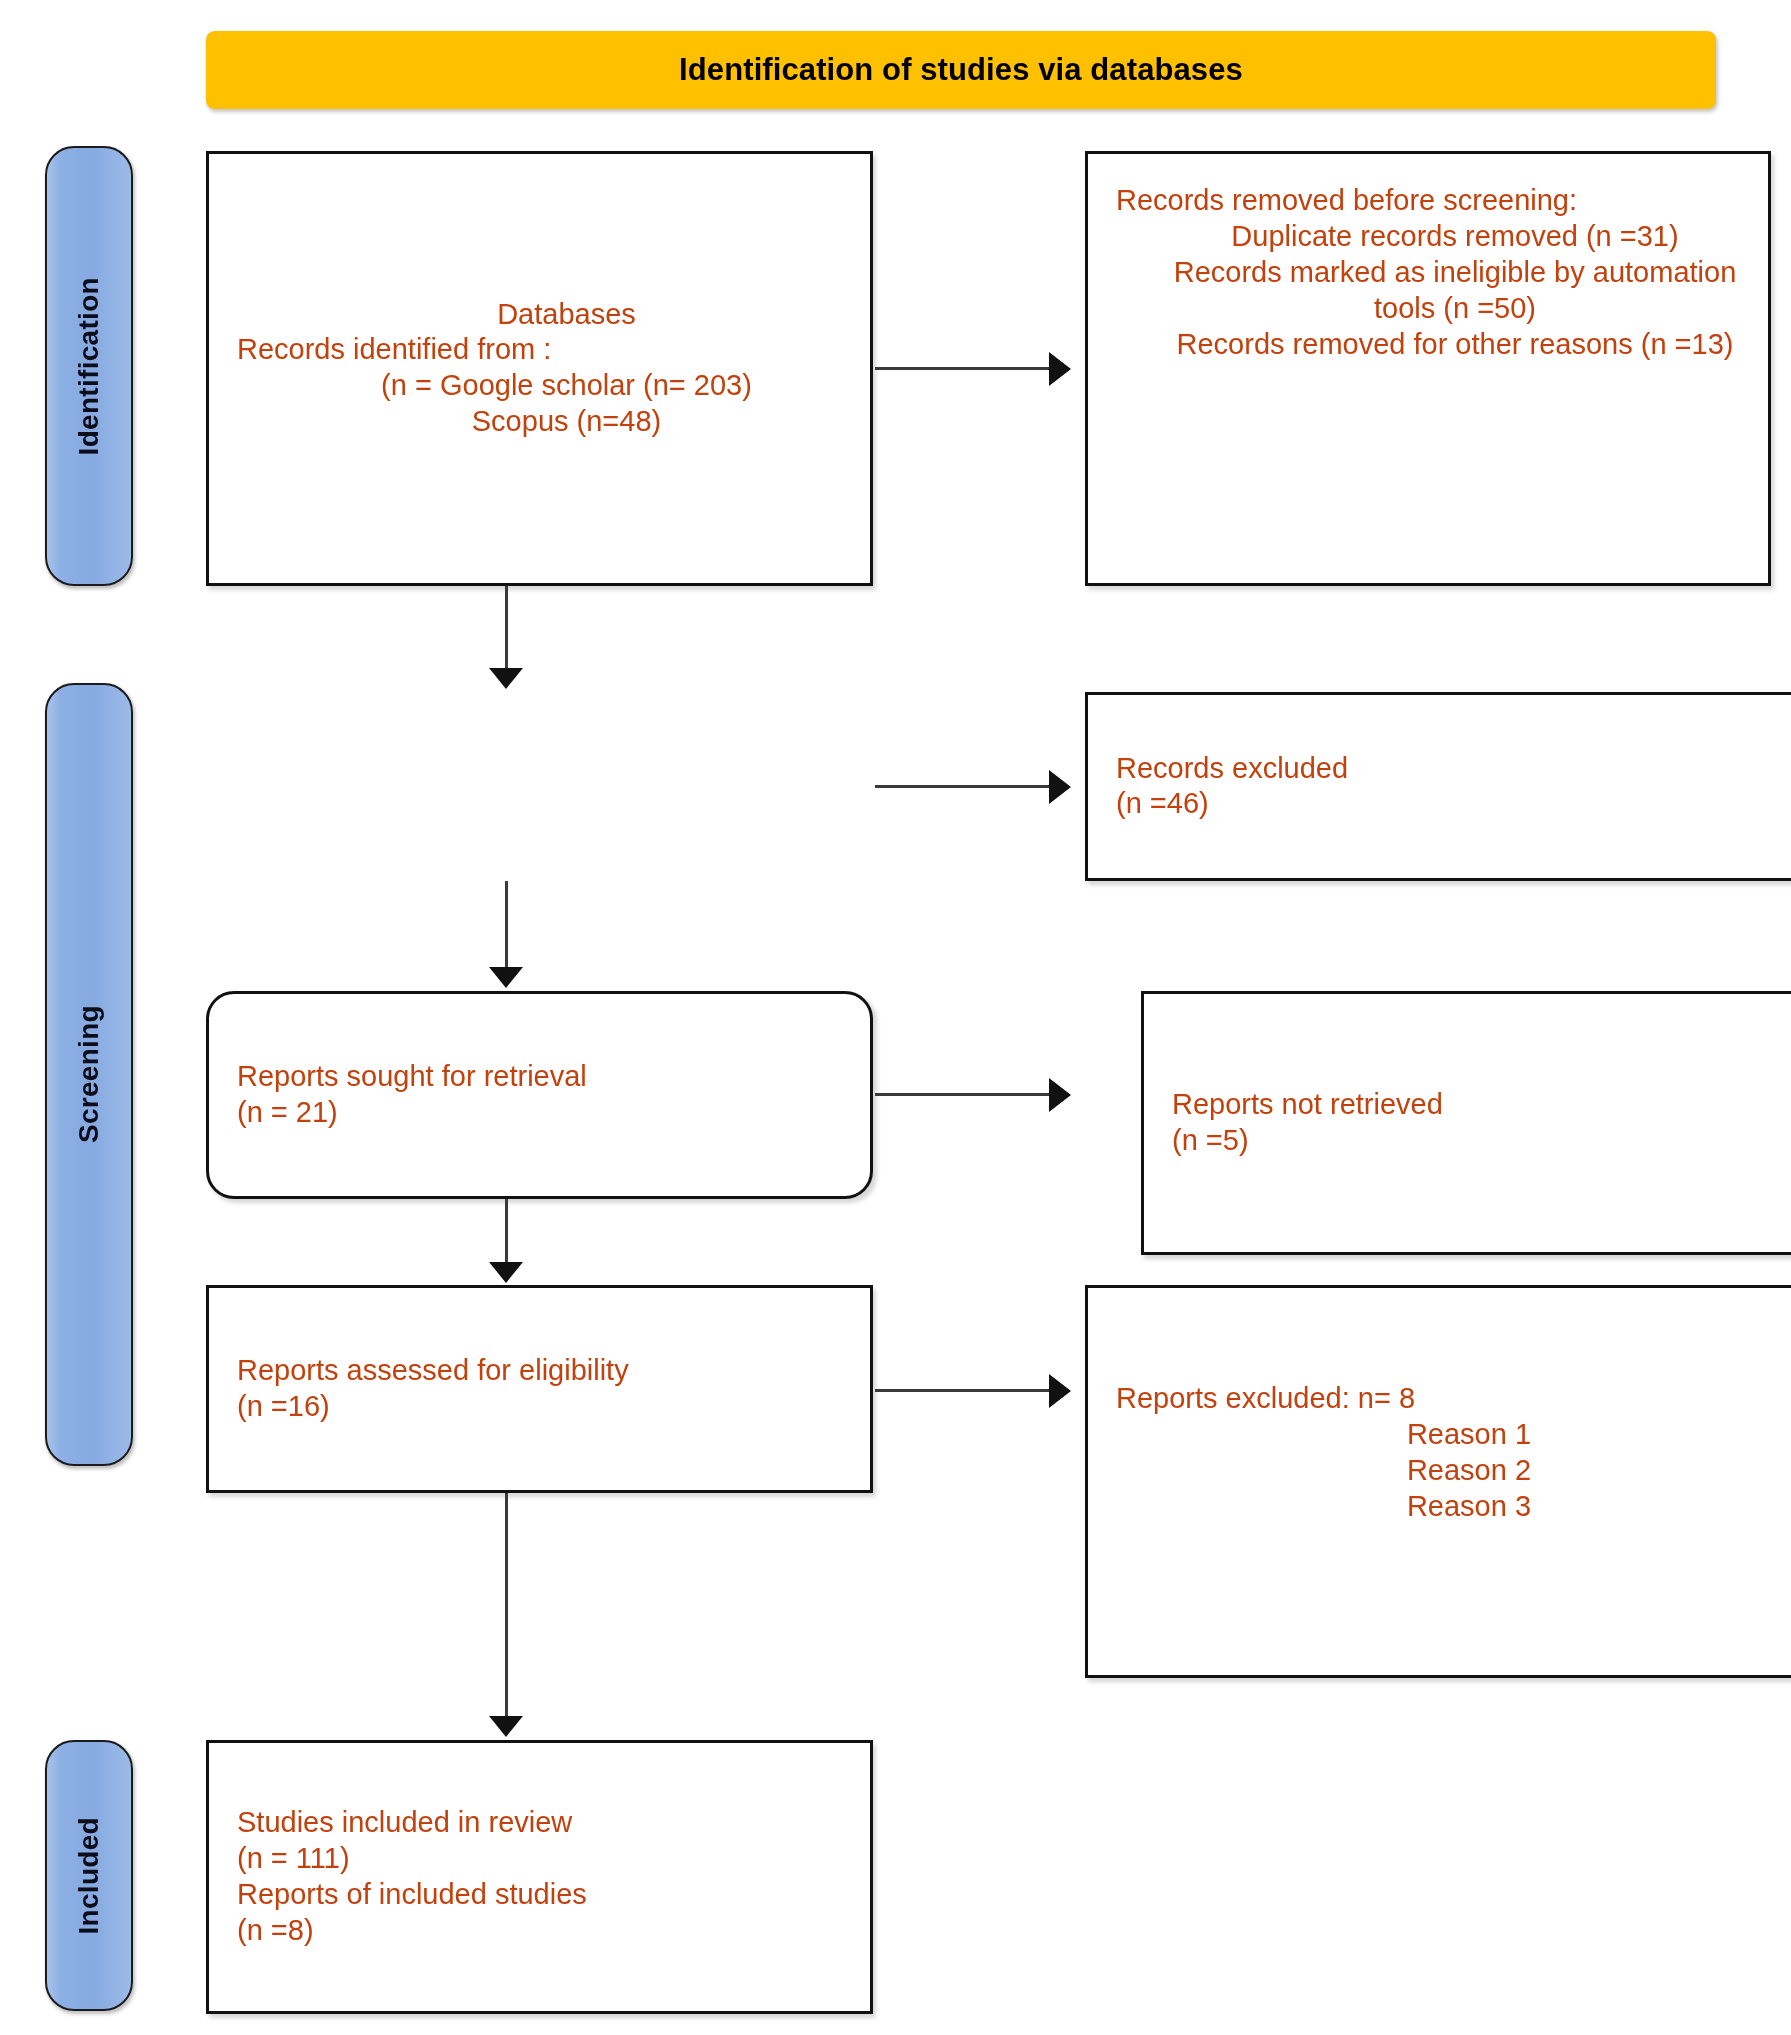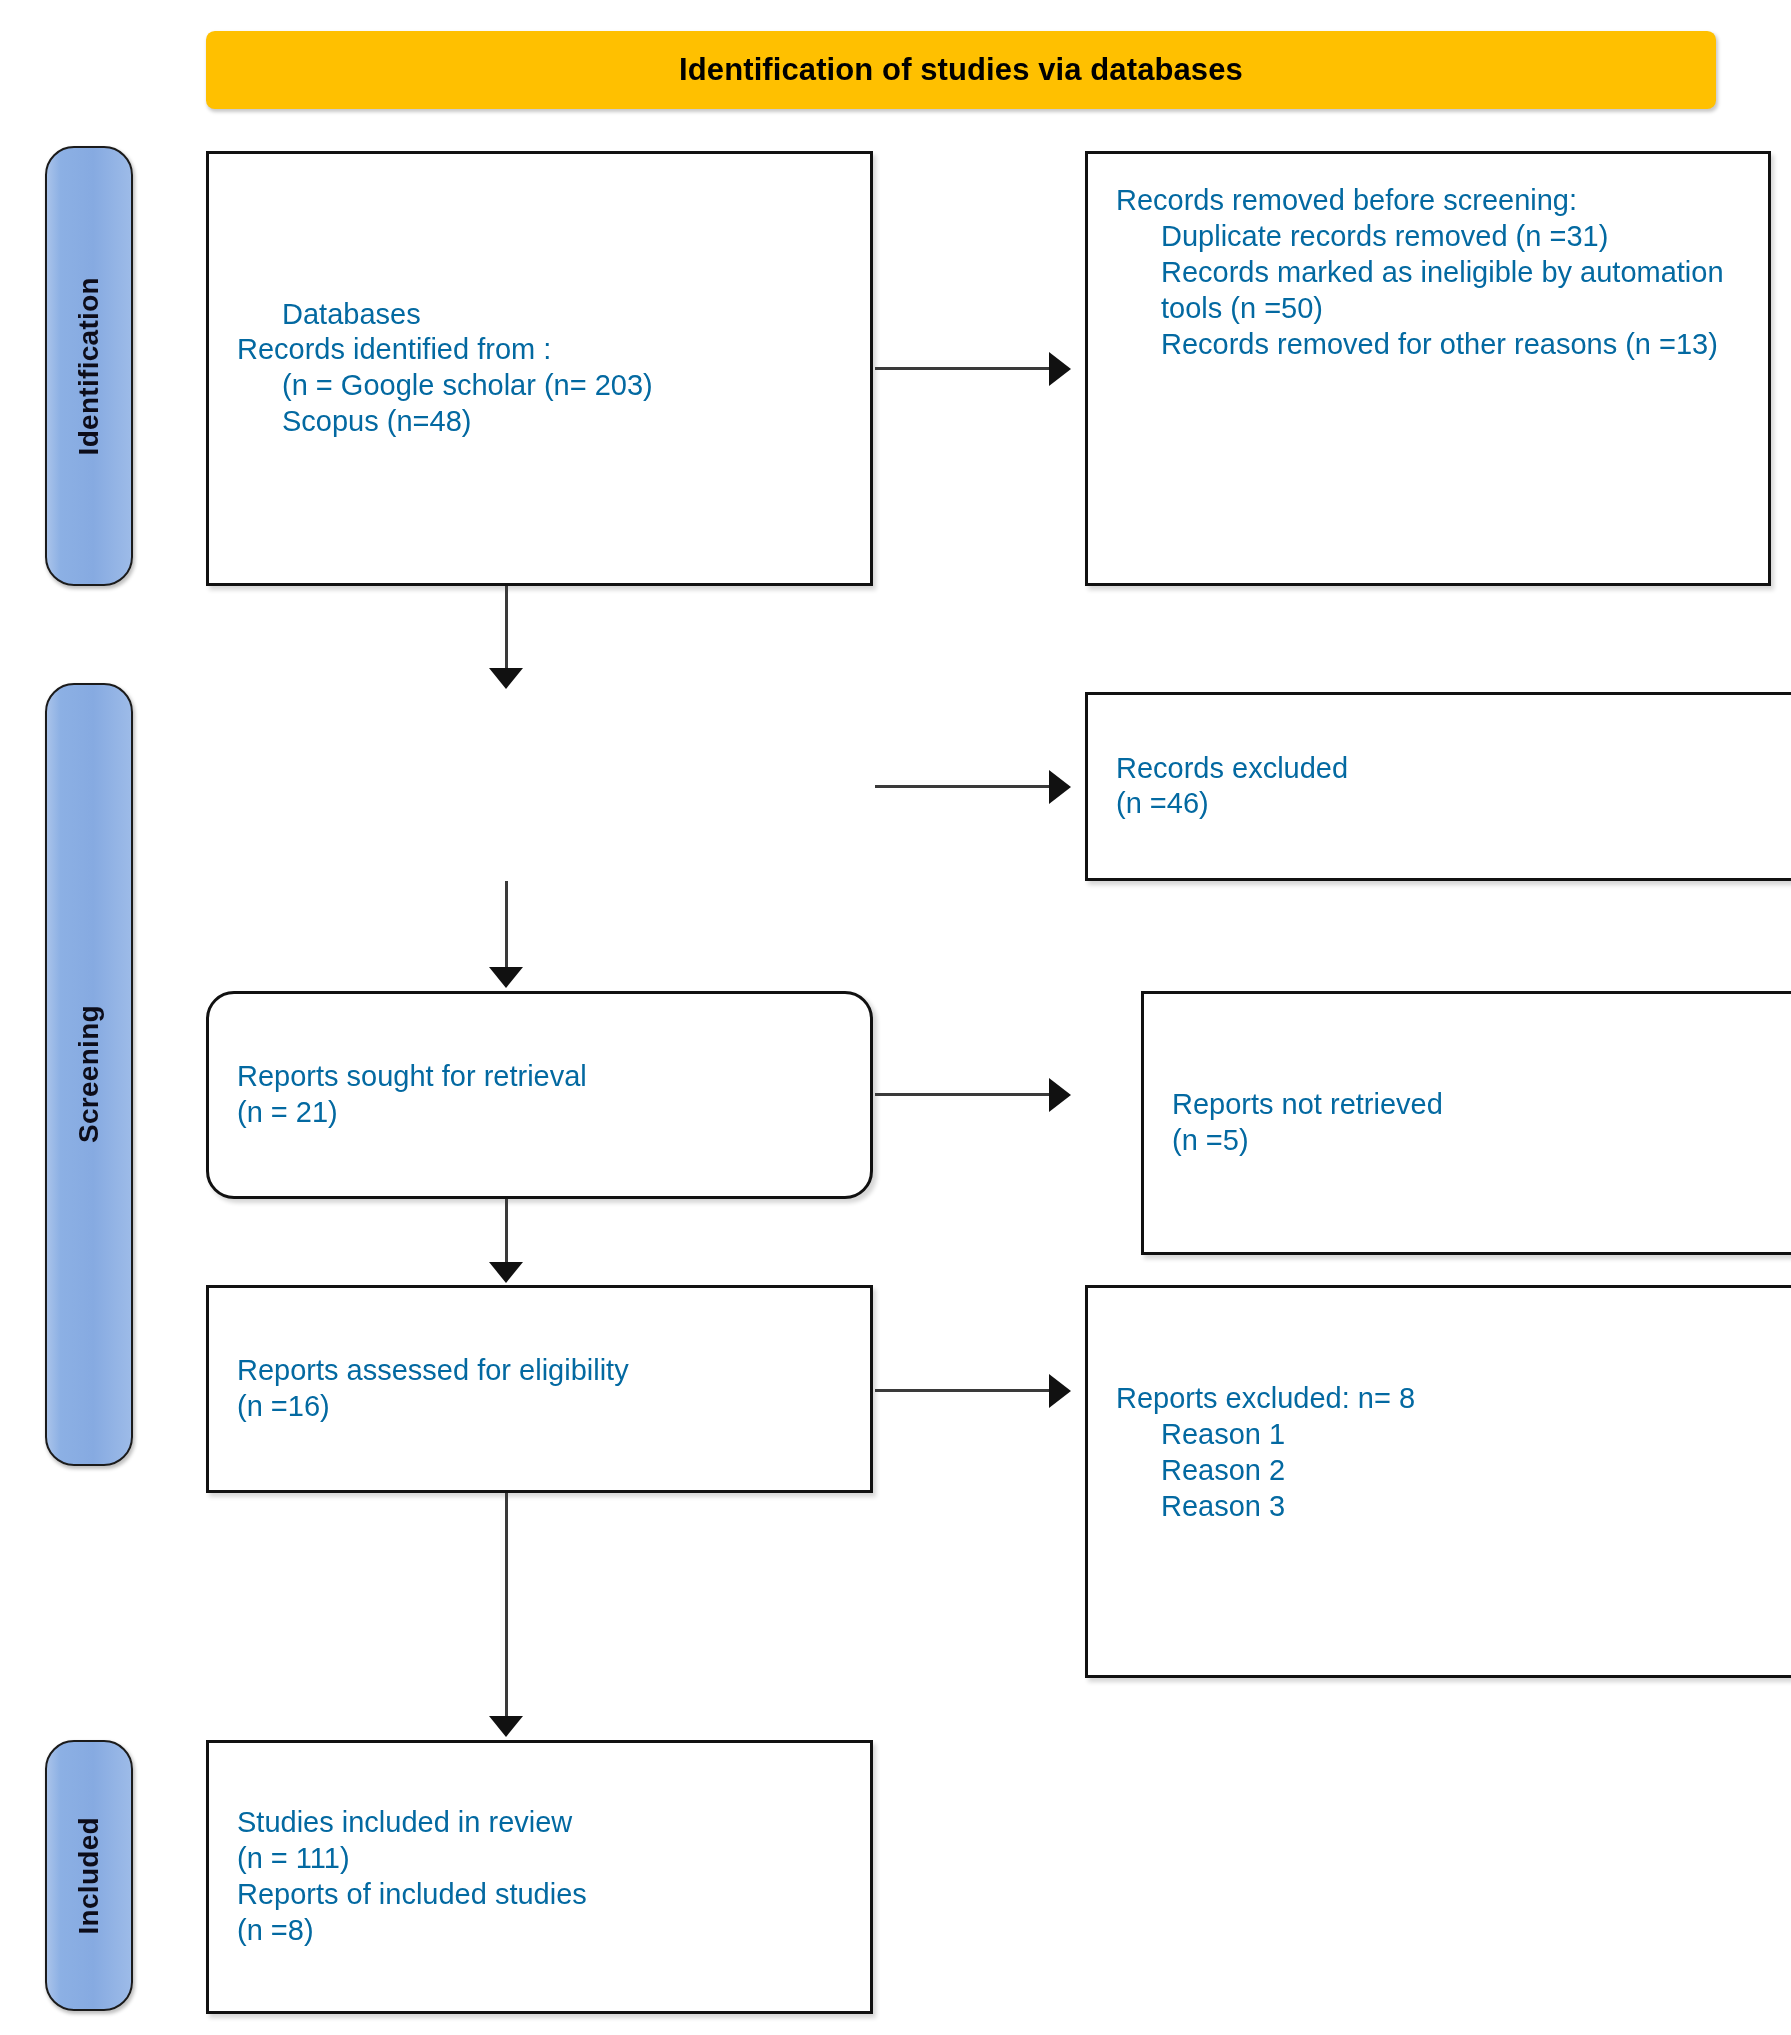--- a/index.html
+++ b/index.html
@@ -86,24 +86,24 @@
     top: 50%;
     transform: translateY(-50%);
   }
   .box-inner.topalign {
     top: 29px;
     transform: none;
   }
   .line {
     font-size: 29px;
     line-height: 1.24;
-    color: #0369a1;
+    color: #c2410c;
     white-space: pre-wrap;
   }
-  .line.indent { padding-left: 45px; }
+  .line.indent { padding-left: 45px; text-align: center; }
 
   
   #box-identified       { left: 206px;  top: 151px;  width: 667px; height: 435px; }
   #box-screened         { left: 206px;  top: 692px; width: 667px; height: 189px; }
   #box-sought           { left: 206px;  top: 991px; width: 667px; height: 208px; border-radius: 28px; }
   #box-assessed         { left: 206px;  top: 1285px; width: 667px; height: 208px; }
   #box-included         { left: 206px;  top: 1740px; width: 667px; height: 274px; }
 
   
   #box-removed          { left: 1085px; top: 151px;  width: 686px; height: 435px; }

